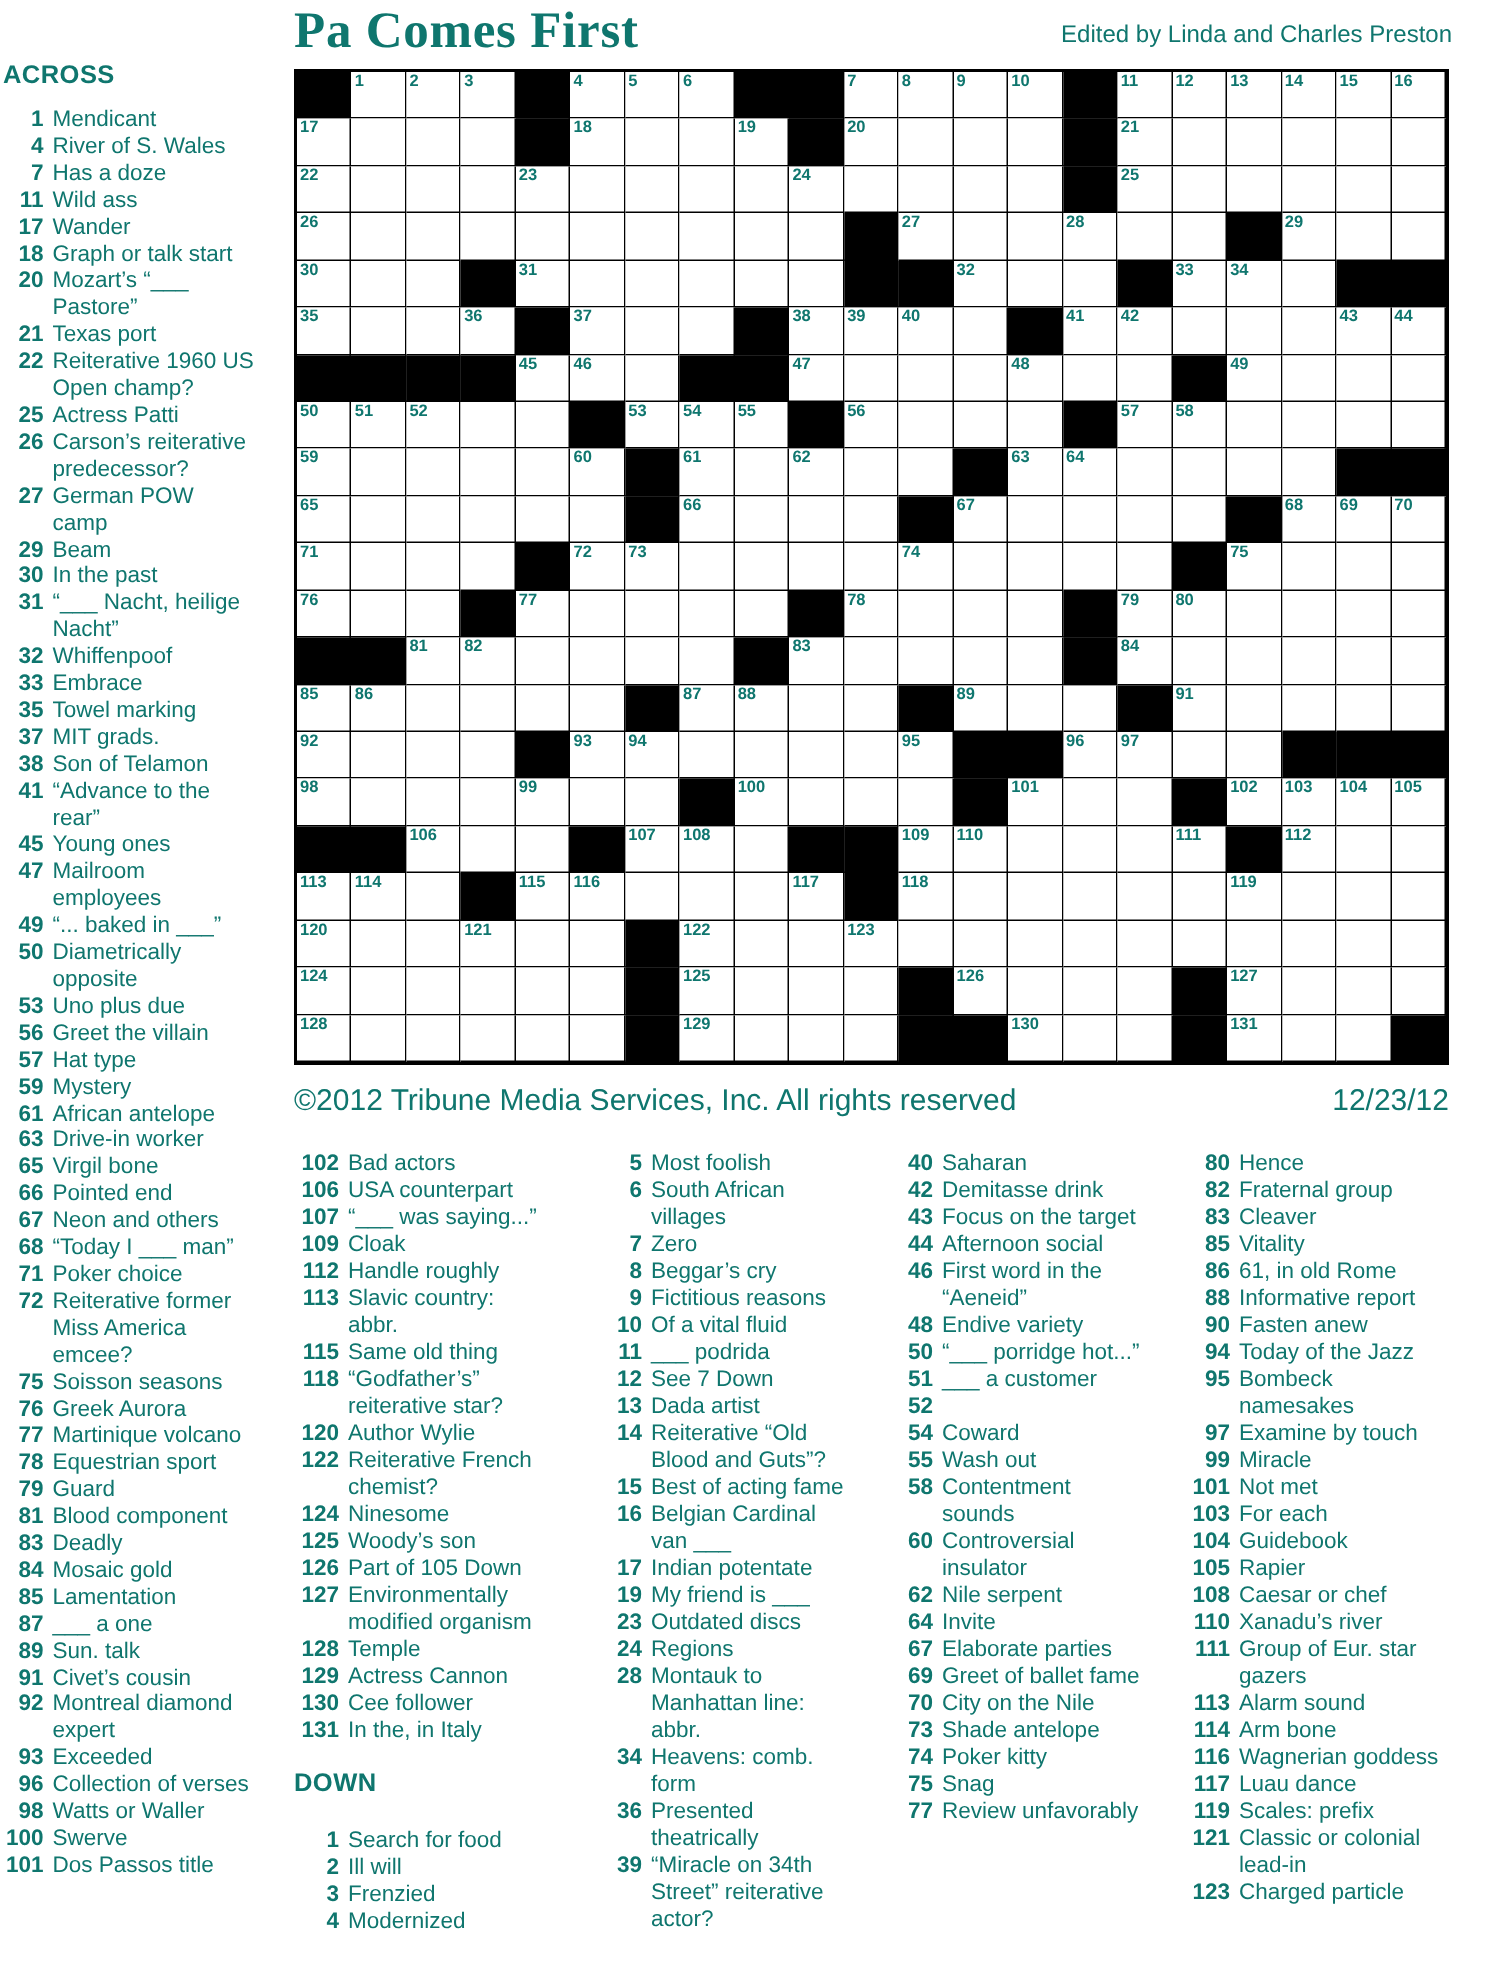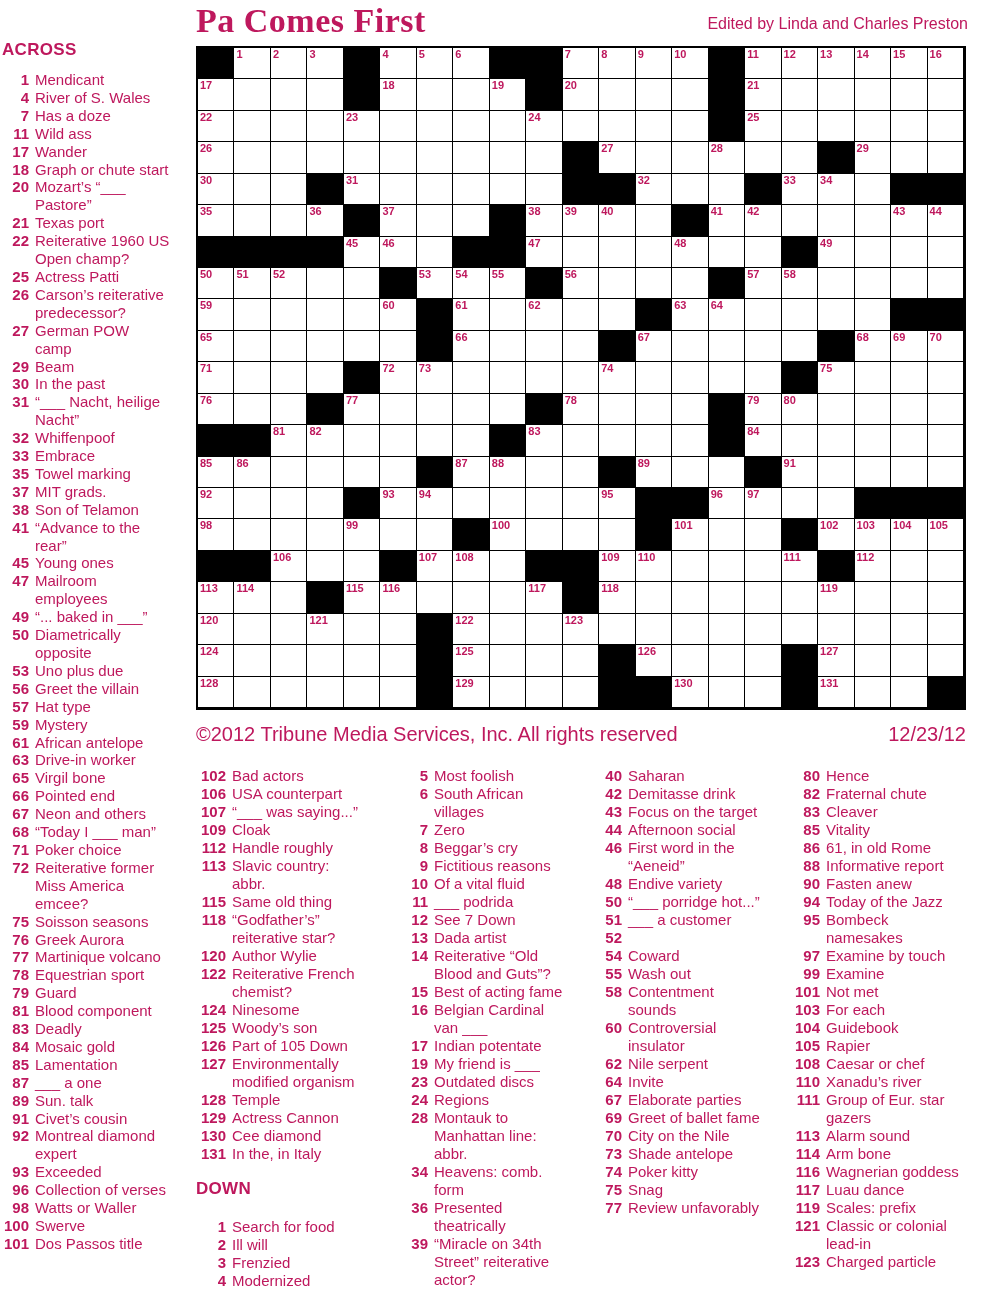--- a/index.html
+++ b/index.html
@@ -1,16 +1,16 @@
 <!DOCTYPE html>
 <html><head>
 <meta charset="utf-8">
 <style>
   html,body{margin:0;padding:0;background:#fff;}
-  #page{position:relative;width:1008px;height:1314px;background:#fff;color:#be185d;
+  #page{position:relative;width:1008px;height:1314px;background:#fff;color:#0f766e;
         font-family:"Liberation Sans",sans-serif;overflow:hidden;}
   .title{position:absolute;left:196px;top:2px;font-family:"Liberation Serif",serif;
          font-weight:bold;font-size:34px;letter-spacing:0.5px;}
   .edited{position:absolute;right:40px;top:15px;font-size:16px;}
   
   .left-col{position:absolute;left:2px;top:40px;width:168px;}
   .section-head{font-weight:bold;font-size:17px;letter-spacing:0.3px;}
   .left-col .clues{margin-top:11px;}
   .clue{display:flex;font-size:15px;line-height:17.9px;}
   .clue .n{flex:0 0 27px;text-align:right;font-weight:bold;}
@@ -62,21 +62,21 @@
         <div class="clue">
           <span class="n">11</span>
           <span class="t">Wild ass</span>
         </div>
         <div class="clue">
           <span class="n">17</span>
           <span class="t">Wander</span>
         </div>
         <div class="clue">
           <span class="n">18</span>
-          <span class="t">Graph or chute start</span>
+          <span class="t">Graph or talk start</span>
         </div>
         <div class="clue">
           <span class="n">20</span>
           <span class="t">Mozart’s “___ Pastore”</span>
         </div>
         <div class="clue">
           <span class="n">21</span>
           <span class="t">Texas port</span>
         </div>
         <div class="clue">
@@ -1040,21 +1040,21 @@
         <div class="clue">
           <span class="n">128</span>
           <span class="t">Temple</span>
         </div>
         <div class="clue">
           <span class="n">129</span>
           <span class="t">Actress Cannon</span>
         </div>
         <div class="clue">
           <span class="n">130</span>
-          <span class="t">Cee diamond</span>
+          <span class="t">Cee follower</span>
         </div>
         <div class="clue">
           <span class="n">131</span>
           <span class="t">In the, in Italy</span>
         </div>
       </div>
     <div class="down-head">DOWN</div>
     <div>
         <div class="clue">
           <span class="n">1</span>
@@ -1250,21 +1250,21 @@
       </div>
   </div>
   <div class="bcol" id="bcol4">
     <div>
         <div class="clue">
           <span class="n">80</span>
           <span class="t">Hence</span>
         </div>
         <div class="clue">
           <span class="n">82</span>
-          <span class="t">Fraternal chute</span>
+          <span class="t">Fraternal group</span>
         </div>
         <div class="clue">
           <span class="n">83</span>
           <span class="t">Cleaver</span>
         </div>
         <div class="clue">
           <span class="n">85</span>
           <span class="t">Vitality</span>
         </div>
         <div class="clue">
@@ -1286,21 +1286,21 @@
         <div class="clue">
           <span class="n">95</span>
           <span class="t">Bombeck namesakes</span>
         </div>
         <div class="clue">
           <span class="n">97</span>
           <span class="t">Examine by touch</span>
         </div>
         <div class="clue">
           <span class="n">99</span>
-          <span class="t">Examine</span>
+          <span class="t">Miracle</span>
         </div>
         <div class="clue">
           <span class="n">101</span>
           <span class="t">Not met</span>
         </div>
         <div class="clue">
           <span class="n">103</span>
           <span class="t">For each</span>
         </div>
         <div class="clue">

